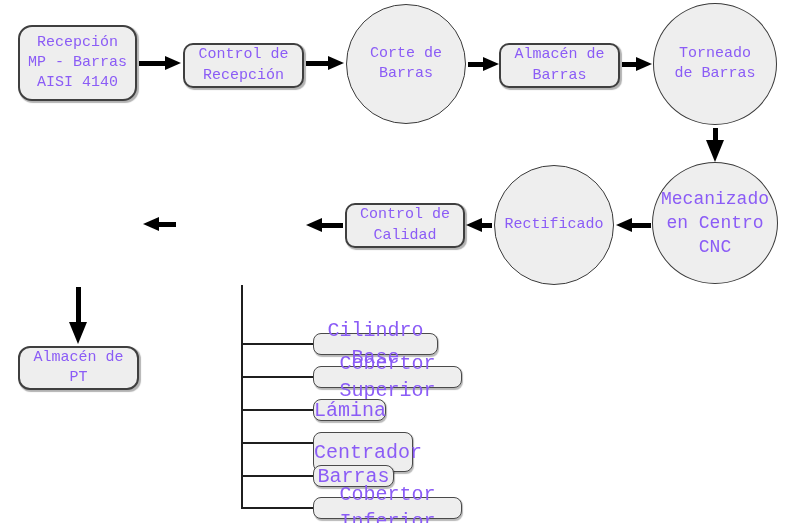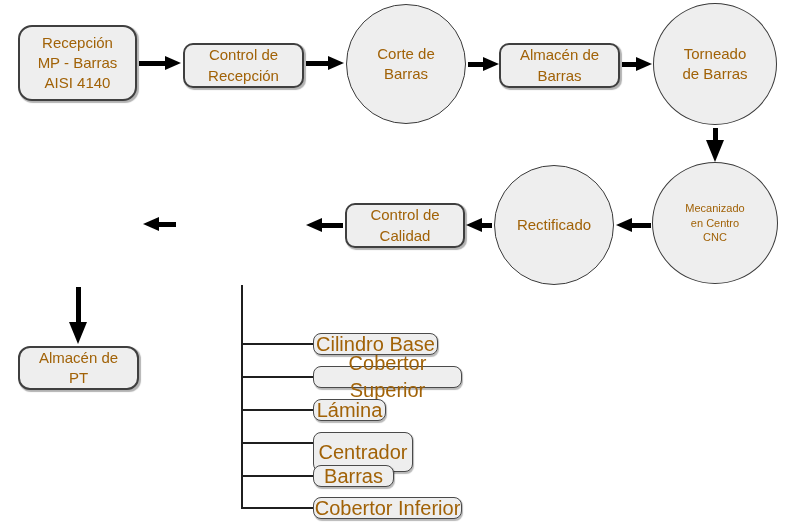--- a/index.html
+++ b/index.html
@@ -1,22 +1,22 @@
 <!DOCTYPE html>
 <html><head>
 <meta charset="utf-8">
 <style>
   html, body { margin: 0; padding: 0; background: #ffffff; }
   .canvas {
     position: relative;
     width: 800px;
     height: 523px;
     background: #ffffff;
-    font-family: Liberation Sans, sans-serif;
-    color: #a16207;
+    font-family: Liberation Mono, monospace;
+    color: #8b5cf6;
     overflow: hidden;
   }
   .node {
     position: absolute;
     box-sizing: border-box;
     background: #eeeeee;
     display: flex;
     align-items: center;
     justify-content: center;
     text-align: center;
@@ -113,21 +113,21 @@
   <div class="node circ" style="left:653px; top:3px; width:124px; height:122px;">
     <span class="lbl">Torneado
 de Barras</span>
   </div>
 
   <div class="arrow" style="left:706px; top:128px; width:18px; height:34px;">
     <div class="shaft-v" style="top:0; height:14px;"></div>
     <div class="head head-d"></div>
   </div>
 
-  <div class="node circ" style="left:652px; top:162px; width:126px; height:122px; font-size:11px;">
+  <div class="node circ" style="left:652px; top:162px; width:126px; height:122px; font-size:18px;">
     <span class="lbl">Mecanizado
 en Centro
 CNC</span>
   </div>
 
   <div class="arrow" style="left:616px; top:218px; width:35px; height:14px;">
     <div class="shaft-h" style="left:14px; width:21px;"></div>
     <div class="head head-l"></div>
   </div>
 

